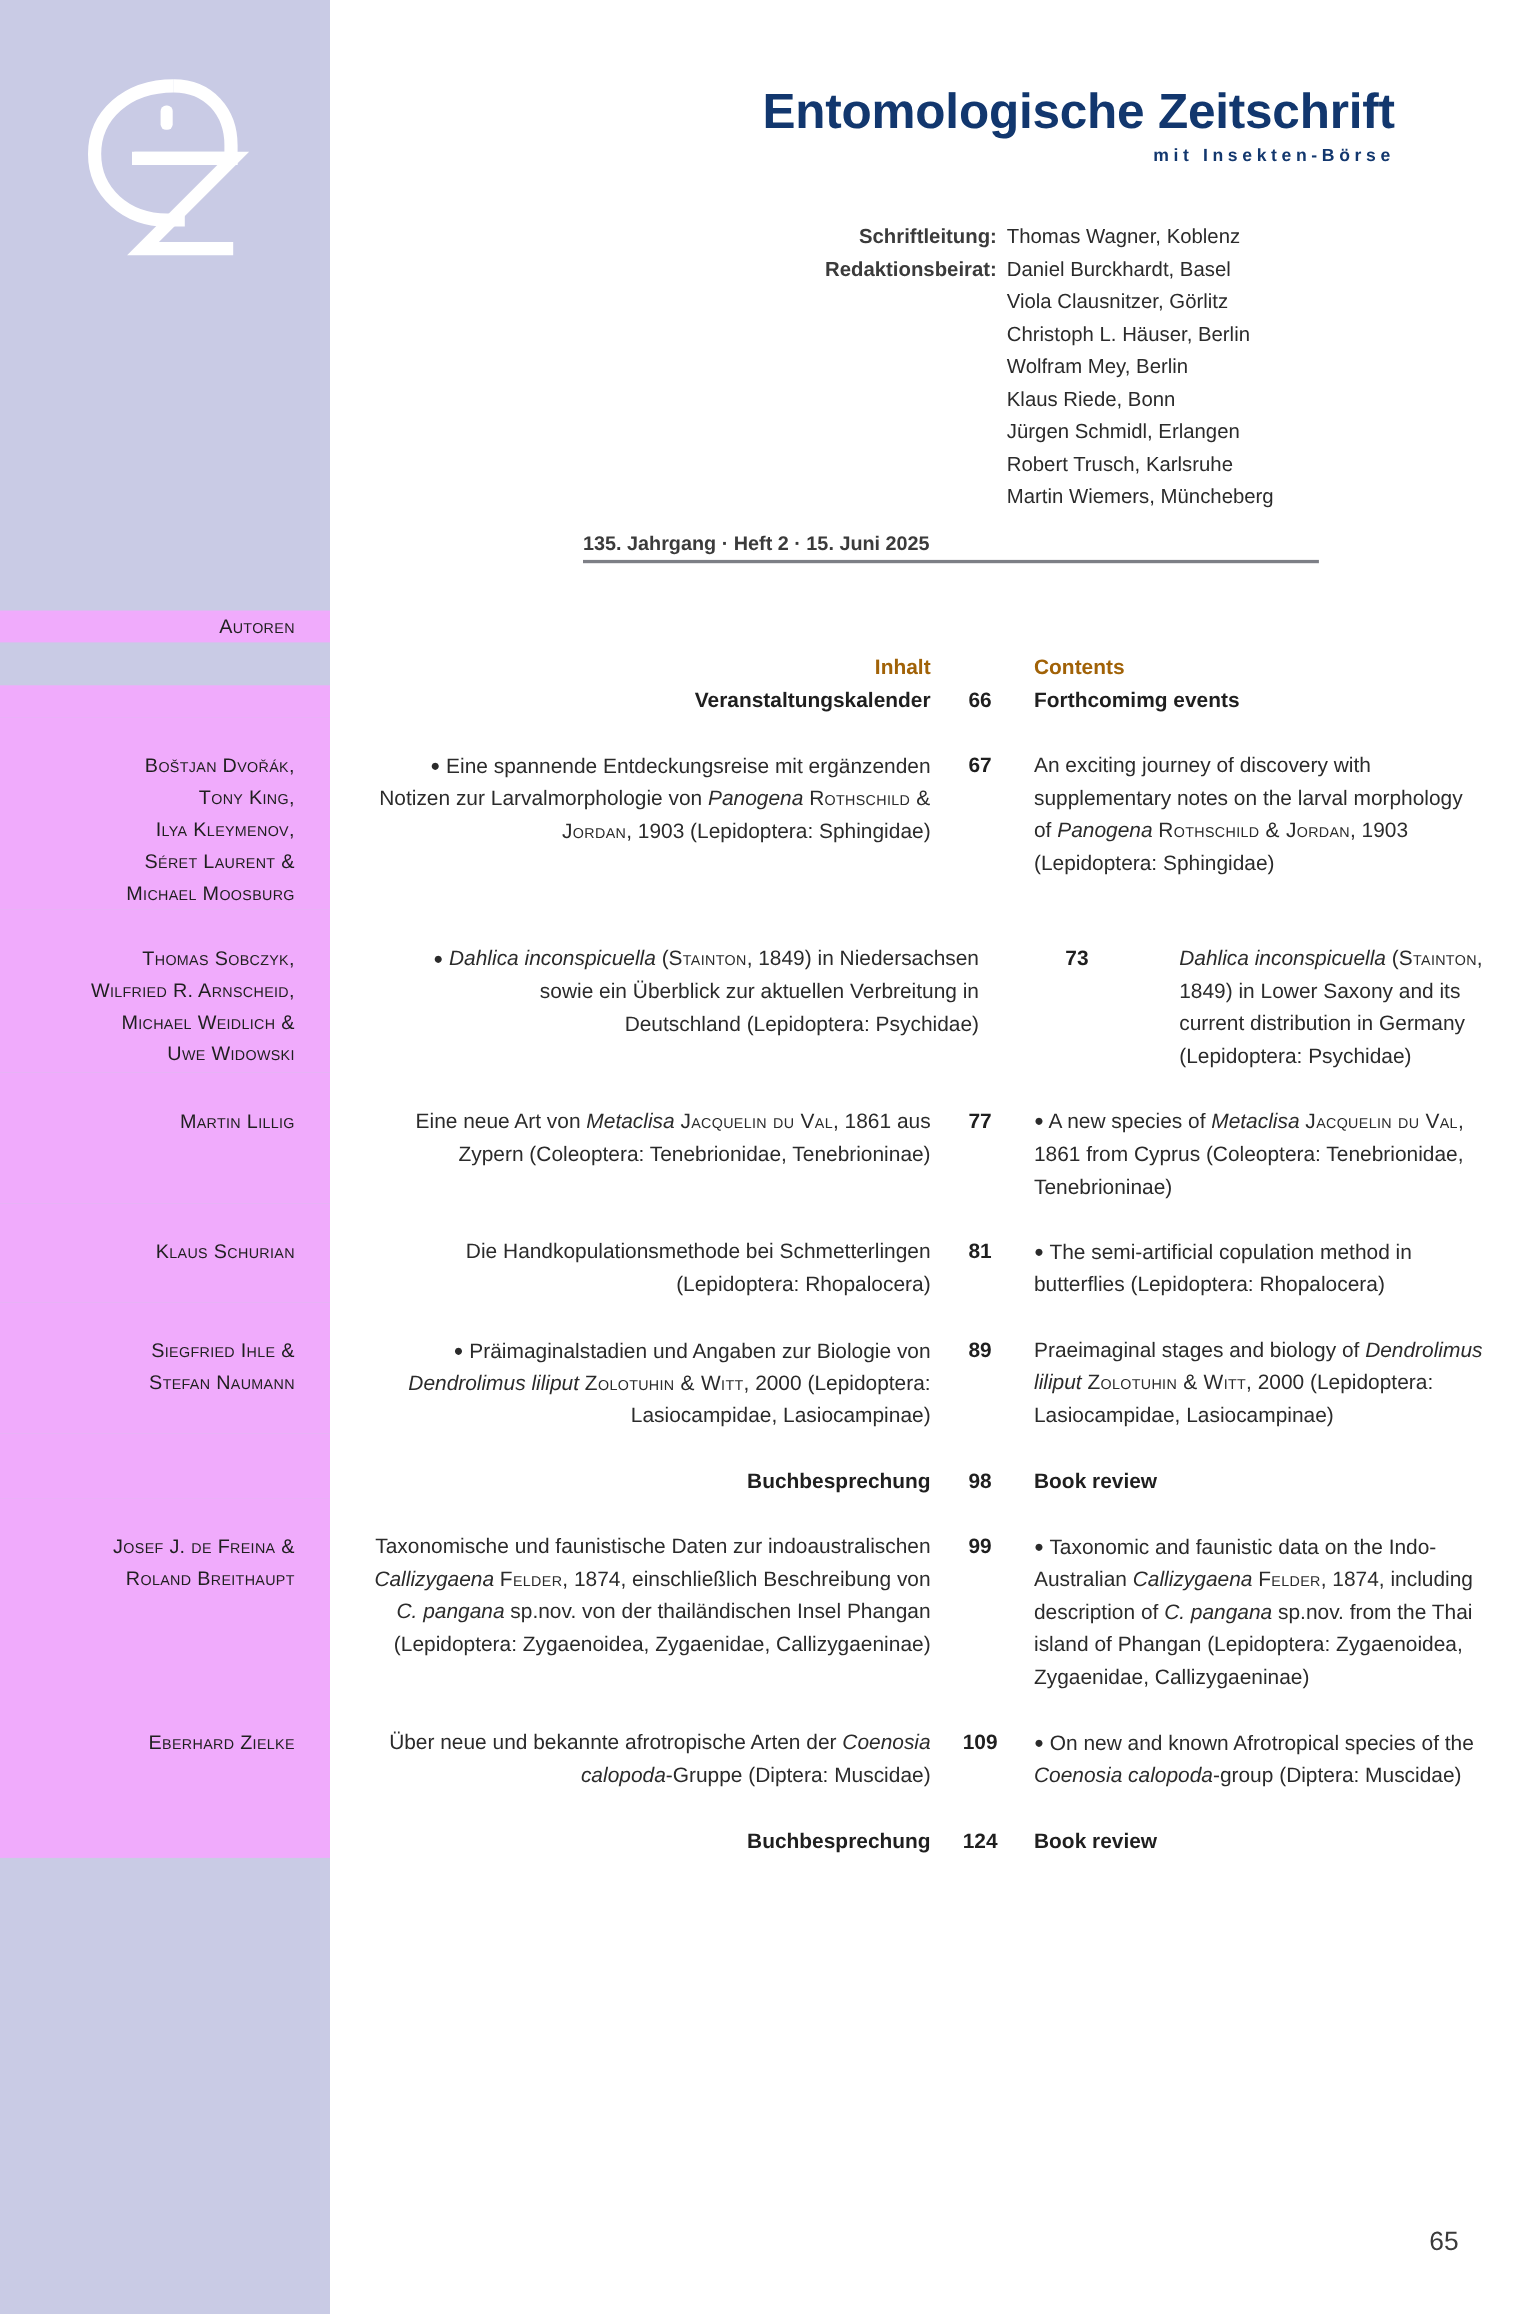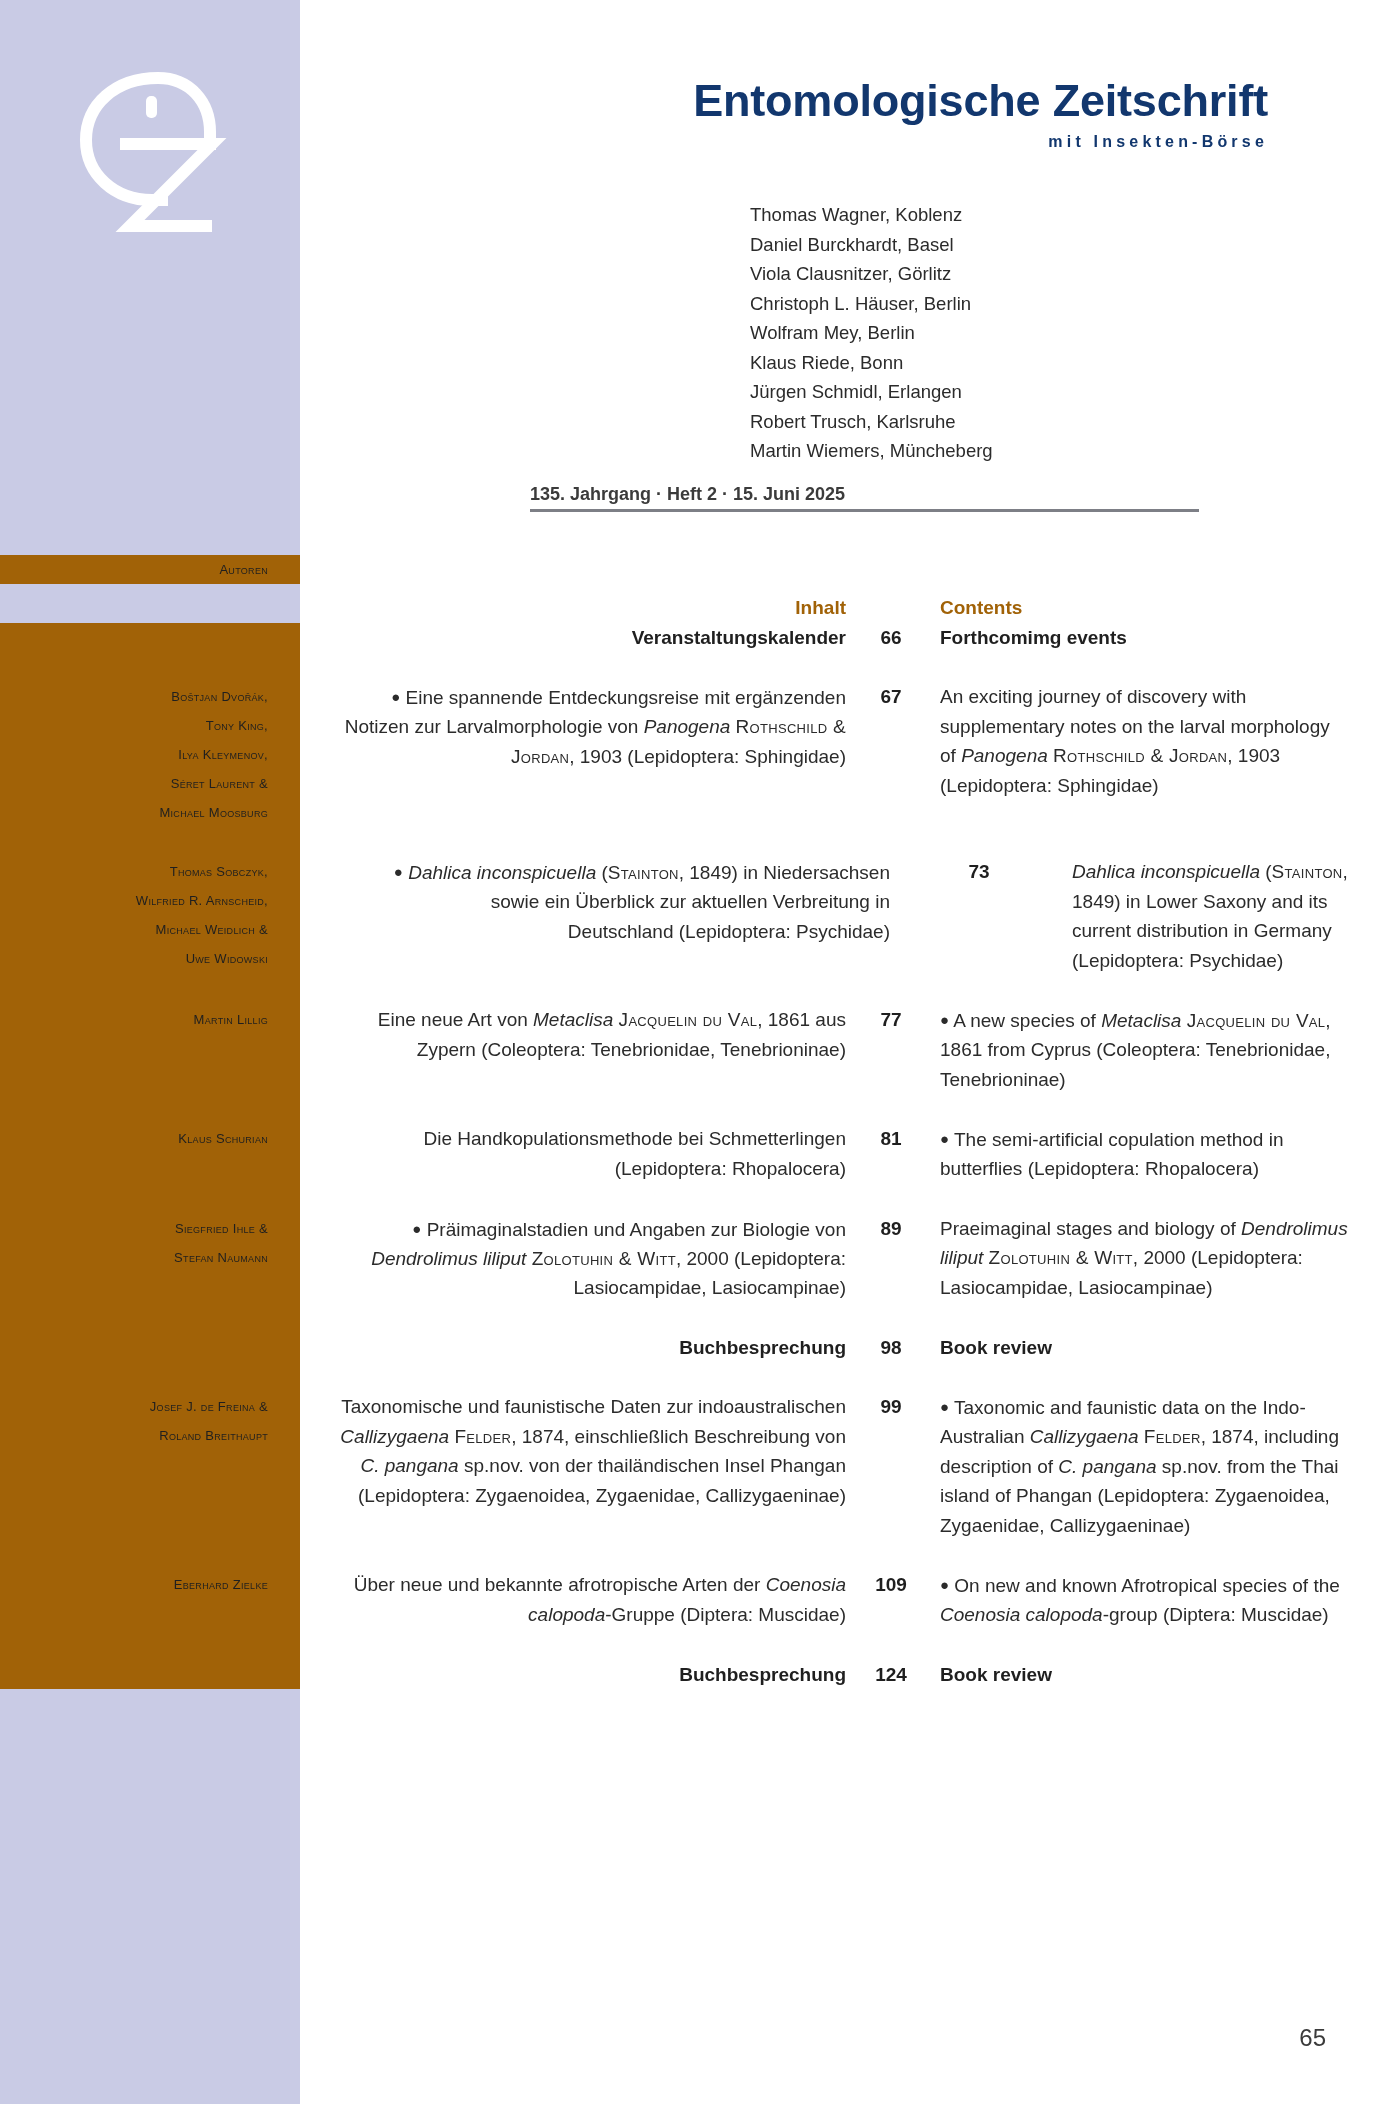--- a/index.html
+++ b/index.html
@@ -65,24 +65,24 @@
   #volume-rule { border-bottom:3px solid #7d7f86; }
 
   
   #toc {
     position:absolute; left:0; top:555px;
     width:1388px;
   }
   .row { display:flex; align-items:flex-start; }
   .col-authors {
     width:300px; flex:0 0 300px;
-    background:#a16207;
+    background:#f0abfc;
     padding-right:32px;
     text-align:right;
-    font-size:13px;
+    font-size:18px;
     line-height:29px;
     color:#1f1f1f;
     font-variant:small-caps;
     letter-spacing:0.3px;
   }
   .col-de {
     width:560px; flex:0 0 560px;
     padding-left:40px; padding-right:14px;
     text-align:right;
     font-size:19px; line-height:29.5px;
@@ -126,20 +126,24 @@
     <path d="M 62 84 L 152 84 L 70 166 L 152 166" fill="none" stroke="#ffffff" stroke-width="12" stroke-linejoin="miter"></path>
   </svg>
 </div>
 
 <div id="masthead">
   <div class="journal-title">Entomologische Zeitschrift</div>
   <div class="journal-subtitle">mit Insekten-Börse</div>
 </div>
 
 <div id="editorial">
+  <div class="labels">
+    <div>Schriftleitung:</div>
+    <div>Redaktionsbeirat:</div>
+  </div>
   <div class="names">
     <div>Thomas Wagner, Koblenz</div>
     <div>Daniel Burckhardt, Basel</div>
     <div>Viola Clausnitzer, Görlitz</div>
     <div>Christoph L. Häuser, Berlin</div>
     <div>Wolfram Mey, Berlin</div>
     <div>Klaus Riede, Bonn</div>
     <div>Jürgen Schmidl, Erlangen</div>
     <div>Robert Trusch, Karlsruhe</div>
     <div>Martin Wiemers, Müncheberg</div>

